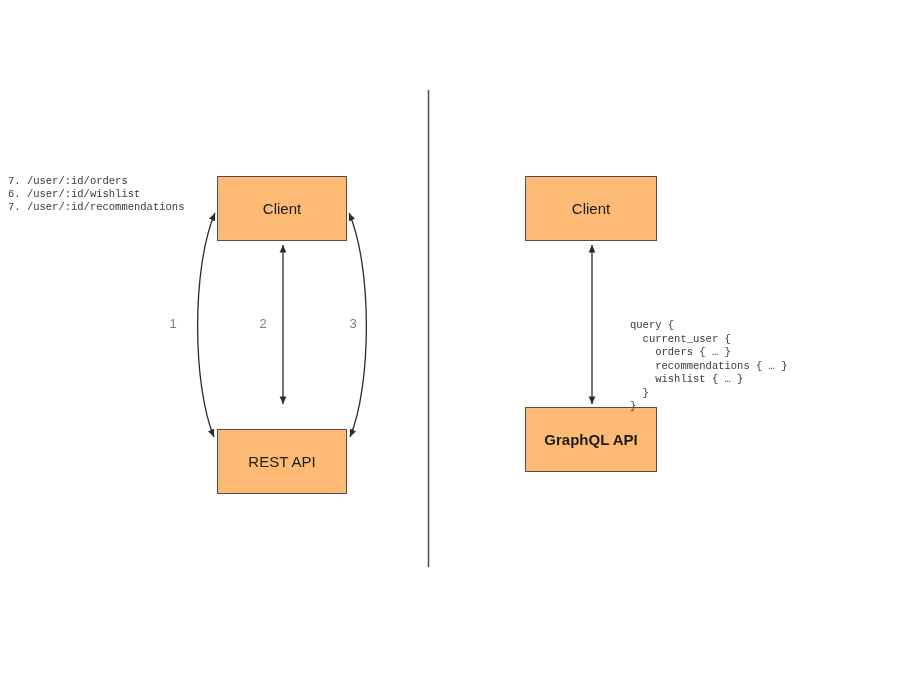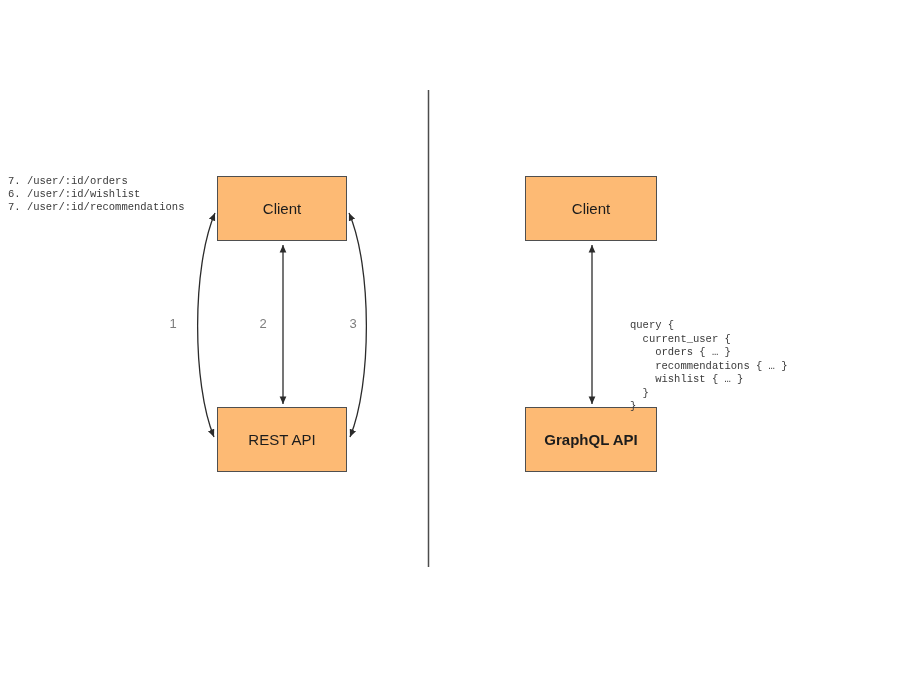--- a/index.html
+++ b/index.html
@@ -36,21 +36,21 @@
     background: #fdba74;
     border: 1px solid #4f4f4f;
     display: flex;
     align-items: center;
     justify-content: center;
     font-size: 15px;
     color: #1c1c1c;
     box-sizing: border-box;
   }
   .box-client-left  { left: 217px; top: 176px; width: 130px; height: 65px; }
-  .box-rest-api     { left: 217px; top: 407px; width: 130px; height: 65px; }
+  .box-rest-api     { left: 217px; top: 429px; width: 130px; height: 65px; }
   .box-client-right { left: 525px; top: 176px; width: 132px; height: 65px; }
   .box-graphql-api  { left: 525px; top: 407px; width: 132px; height: 65px; font-weight: bold; }
   .code {
     position: absolute;
     margin: 0;
     font-family: "Liberation Mono", monospace;
     font-size: 10.5px;
     color: #3a3a3a;
     white-space: pre;
   }

